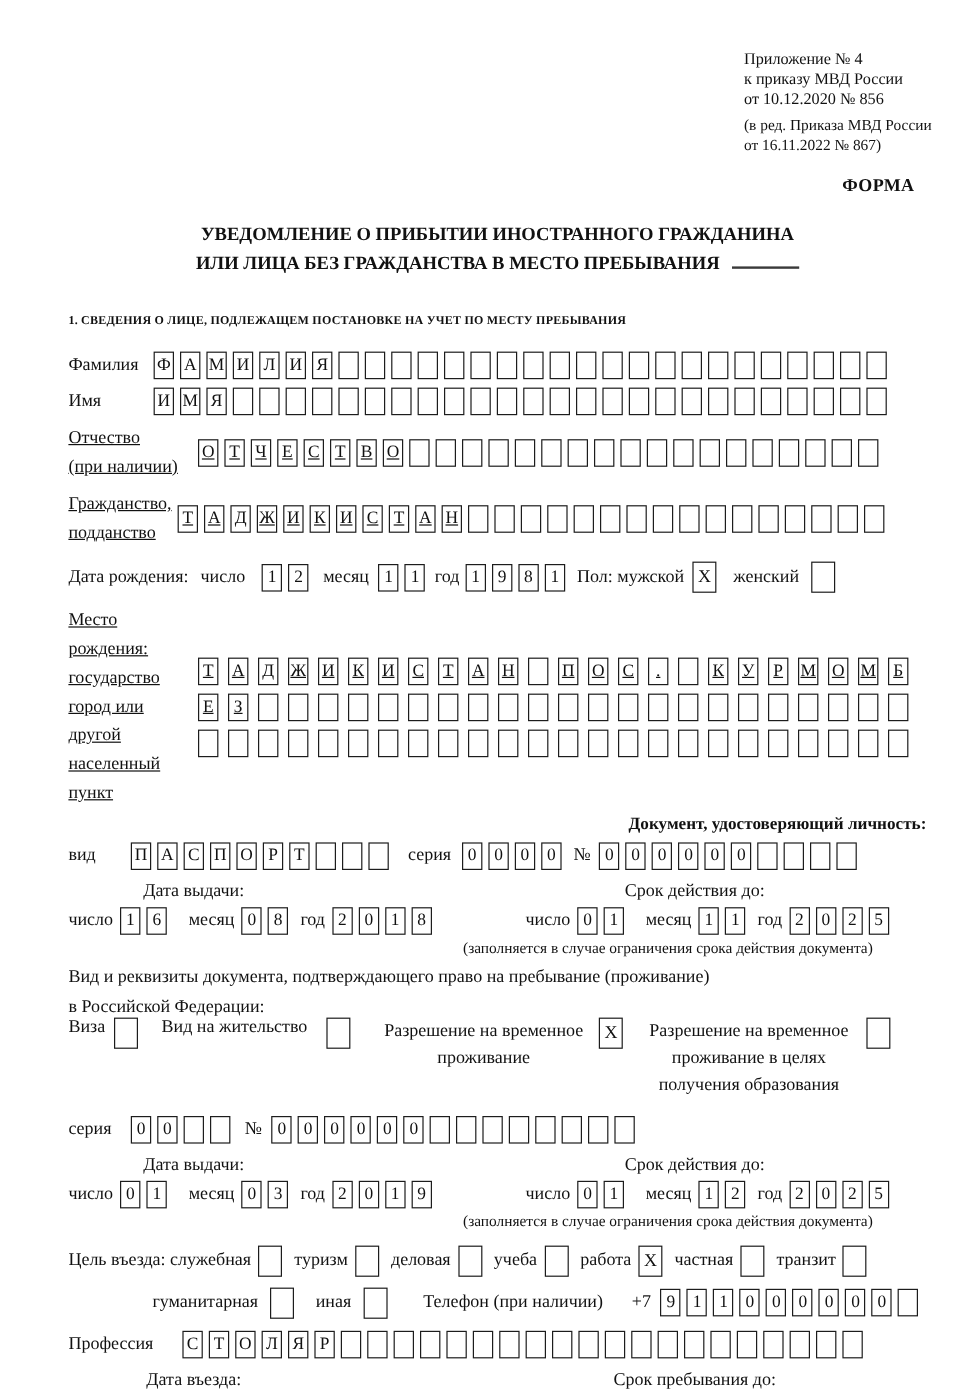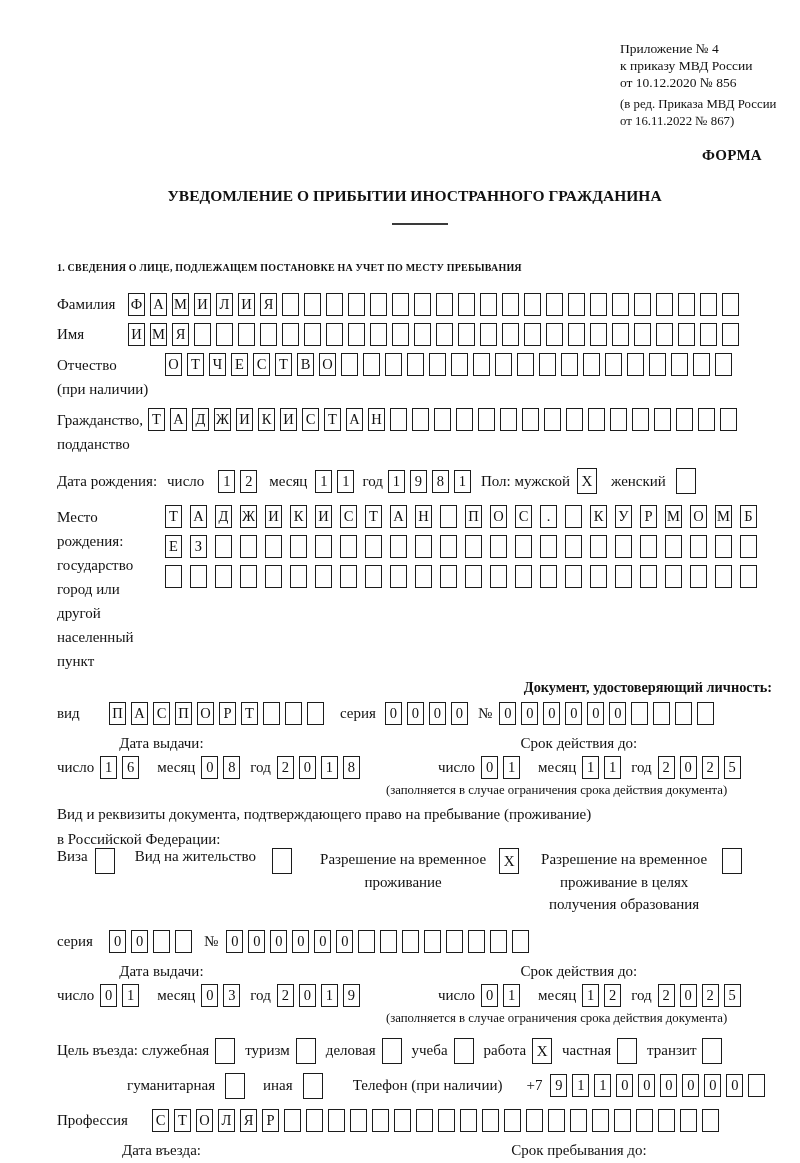--- a/index.html
+++ b/index.html
@@ -12,21 +12,21 @@
   .edition  { margin-left:563px; width:185px; font-size:12.8px; line-height:16.5px; margin-top:5px; }
   .forma { text-align:right; padding-right:10px; font-weight:bold; font-size:15px; margin-top:18px; letter-spacing:.3px; }
 
   
   .title { text-align:center; font-weight:bold; font-size:15.5px; line-height:1.55; margin-top:20px; }
   .blank-line { display:inline-block; width:56px; border-bottom:2px solid #3a3a3a; height:.9em; margin-left:10px; vertical-align:baseline; }
   .section-heading { font-weight:bold; font-size:10px; margin-top:30px; letter-spacing:.2px; }
 
   
   .frow { display:flex; align-items:center; margin-top:7px; font-size:15px; }
-  .frow-top { align-items:flex-start; }
+  .frow-top { align-items:center;text-decoration:underline; }
   .lbl { flex:none; }
   .label-col { flex:none; line-height:23px; }
   .label-col div { line-height:24px; }
 
   .boxes { display:flex; gap:5px; flex:none; }
   .boxes.g8 { gap:8px; }
   .cell { flex:none; width:17px; height:23px; border:1.5px solid #1c1c1c; text-align:center; line-height:20px; font-size:14.5px; }
   .checkbox { flex:none; display:inline-block; width:20px; height:26px; border:1.5px solid #1c1c1c; text-align:center; line-height:24px; font-size:15px; }
 
   .rows-stack { display:flex; flex-direction:column; gap:7px; }
@@ -65,21 +65,21 @@
     <div>от 10.12.2020 № 856</div>
   </div>
   <div class="edition">
     <div>(в ред. Приказа МВД России</div>
     <div>от 16.11.2022 № 867)</div>
   </div>
   <div class="forma">ФОРМА</div>
 
   <div class="title">
     <div>УВЕДОМЛЕНИЕ О ПРИБЫТИИ ИНОСТРАННОГО ГРАЖДАНИНА</div>
-    <div><span class="blank-line"></span></div>
+    <div><span>ИЛИ ЛИЦА БЕЗ ГРАЖДАНСТВА В МЕСТО ПРЕБЫВАНИЯ</span><span class="blank-line"></span></div>
   </div>
 
   <div class="section-heading">1. СВЕДЕНИЯ О ЛИЦЕ, ПОДЛЕЖАЩЕМ ПОСТАНОВКЕ НА УЧЕТ ПО МЕСТУ ПРЕБЫВАНИЯ</div>
 
   <div class="frow" style="margin-top:20px">
     <span class="lbl" style="width:71px">Фамилия</span>
     <span class="boxes">
         <span class="cell">Ф</span>
         <span class="cell">А</span>
         <span class="cell">М</span>

